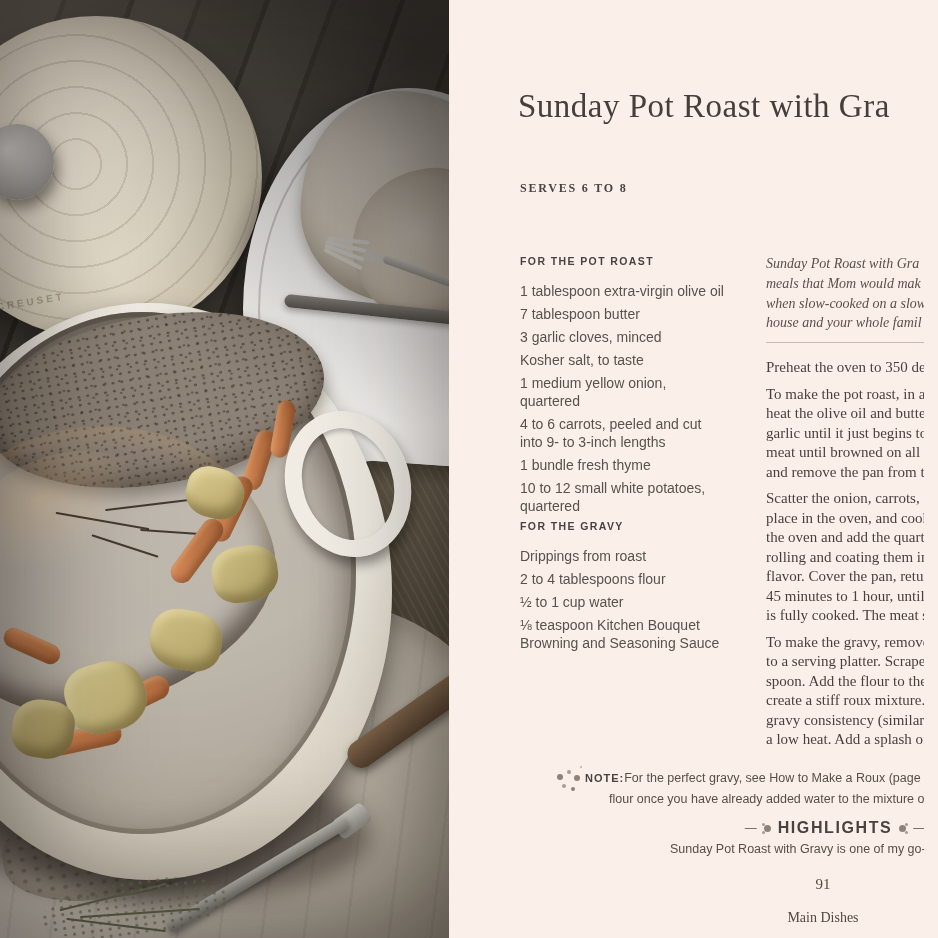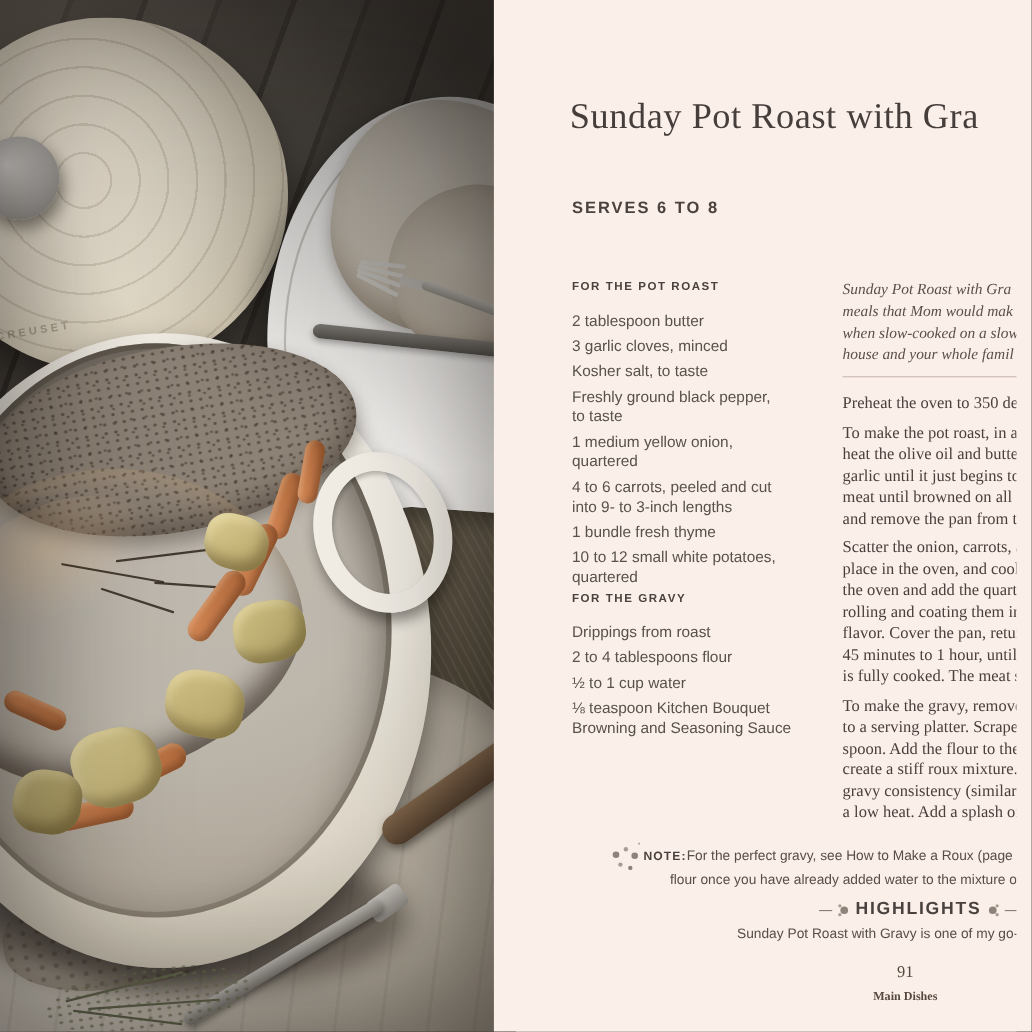--- a/index.html
+++ b/index.html
@@ -139,22 +139,22 @@
     background-size:9px 7px;transform:rotate(-8deg);opacity:.85;}
   .vignette{left:0;top:0;width:469px;height:938px;
     background:radial-gradient(circle at 88% 6%, rgba(0,0,0,.45), rgba(0,0,0,0) 38%);
     box-shadow:inset 0 0 130px 24px rgba(16,12,9,.5);}
   
   .page{position:absolute;left:449px;top:0;width:475px;height:938px;background:var(--page_bg);
     overflow:hidden;color:var(--sans_ink);}
   .page *{position:absolute;}
   .title{left:69px;top:88px;font-family:"Liberation Serif",serif;font-size:33px;
     color:var(--title_ink);white-space:nowrap;letter-spacing:.5px;font-weight:500;}
-  .serves{left:71px;top:181px;font-size:15px;font-weight:bold;letter-spacing:1.8px;
-    color:var(--heading_ink);}
+  .serves{left:71px;top:181px;font-size:12px;font-weight:bold;letter-spacing:1.8px;
+    color:var(--heading_ink);font-family:Liberation Serif, serif;}
   .ingredients{left:71px;top:255px;width:242px;position:absolute;}
   .ingredients > *{position:static;display:block;}
   .ing-head{font-size:10.5px;font-weight:bold;letter-spacing:1.4px;color:var(--heading_ink);
     margin:0 0 15px 0;}
   .ing-head.gravy{}
   .ing-item{font-size:14px;line-height:18px;margin:0 0 5px 0;color:var(--sans_ink);
     white-space:pre-line;}
   .right-col{left:317px;top:254px;width:162px;position:absolute;}
   .right-col > *{position:static;display:block;}
   .intro{font-family:"Liberation Serif",serif;font-style:italic;font-size:14px;
@@ -174,21 +174,21 @@
   .hl-row{position:static;display:inline-flex;align-items:center;gap:7px;}
   .hl-dash{position:static;color:#6a625c;font-size:12px;}
   .hl-dots{position:static;width:7px;height:7px;border-radius:50%;background:#8d837a;
     box-shadow:-4px -4px 0 -2px #a79d92, -4px 4px 0 -2px #a79d92;}
   .hl-dots.right{box-shadow:4px -4px 0 -2px #a79d92, 4px 4px 0 -2px #a79d92;}
   .hl-label{position:static;font-size:16px;font-weight:bold;letter-spacing:1.6px;color:var(--heading_ink);}
   .hl-line{left:221px;top:842px;white-space:nowrap;font-size:12.5px;color:#564f48;}
   .footer{left:324px;top:876px;width:100px;text-align:center;position:absolute;
     font-family:"Liberation Serif",serif;color:#55493f;}
   .page-num{position:static;display:block;font-size:15px;}
-  .section-name{position:static;display:block;font-size:11px;margin-top:7px;font-weight:bold;}
+  .section-name{position:static;display:block;font-size:14px;margin-top:17px;}
 </style>
 </head>
 <body>
 
 <div class="stage">
 
   <div class="photo">
     <div class="lid"></div>
     <div class="lid-knob"></div>
     <div class="lid-emboss">CREUSET</div>
@@ -241,25 +241,24 @@
     <div class="thyme-leaves"></div>
     <div class="vignette"></div>
   </div>
 
   <div class="page">
     <div class="title">Sunday Pot Roast with Gra</div>
     <div class="serves">SERVES 6 TO 8</div>
 
     <div class="ingredients">
       <div class="ing-head">FOR THE POT ROAST</div>
-      <div class="ing-item">2 tablespoon butter</div>
+      <div class="ing-item">1 tablespoon extra-virgin olive oil</div>
+      <div class="ing-item">7 tablespoon butter</div>
       <div class="ing-item">3 garlic cloves, minced</div>
       <div class="ing-item">Kosher salt, to taste</div>
-      <div class="ing-item">Freshly ground black pepper,
-to taste</div>
       <div class="ing-item">1 medium yellow onion,
 quartered</div>
       <div class="ing-item">4 to 6 carrots, peeled and cut
 into 9- to 3-inch lengths</div>
       <div class="ing-item">1 bundle fresh thyme</div>
       <div class="ing-item">10 to 12 small white potatoes,
 quartered</div>
       <div class="ing-head gravy">FOR THE GRAVY</div>
       <div class="ing-item">Drippings from roast</div>
       <div class="ing-item">2 to 4 tablespoons flour</div>

